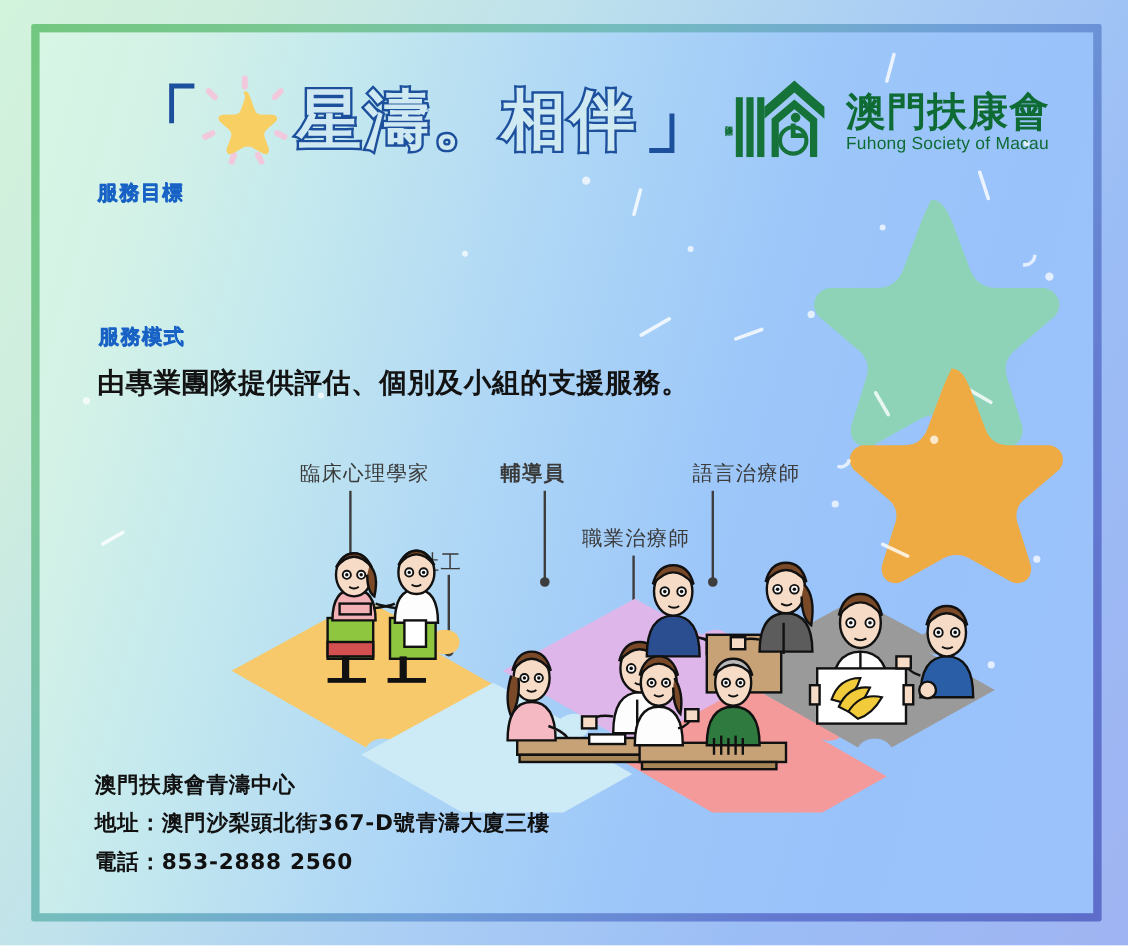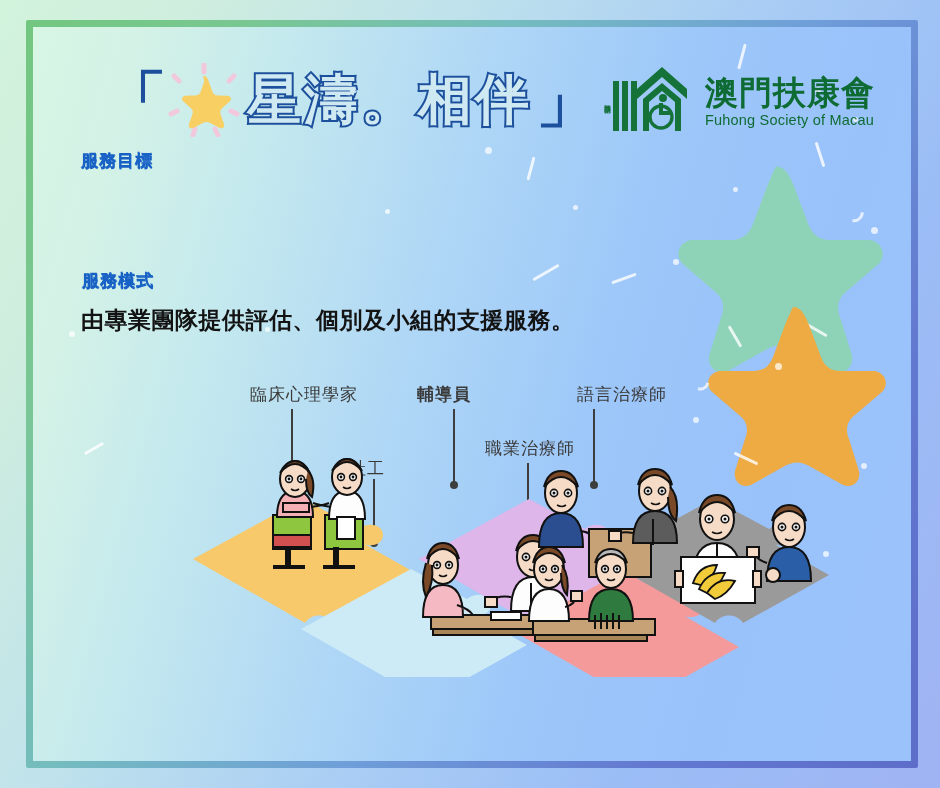--- a/index.html
+++ b/index.html
@@ -383,16 +383,21 @@
             <circle cx="749" cy="160" r="1.5" fill="#111"></circle>
               <circle cx="763" cy="160" r="1.5" fill="#111"></circle>
             <path d="M752 172 q5 3 9 0" stroke="#111" stroke-width="1.6" fill="none"></path>
             <path d="M734 196 q-12 -4 -14 -12" stroke="#111" stroke-width="2" fill="none"></path>
             <rect x="714" y="180" width="12" height="10" fill="#f6dcc6" stroke="#111" stroke-width="2"></rect>
             <circle cx="740" cy="208" r="7" fill="#f6dcc6" stroke="#111" stroke-width="2"></circle>
           </g>
         </svg>
       </div>
 
+      <div id="footer">
+        <div class="foot-line">澳門扶康會青濤中心</div>
+        <div class="foot-line">地址：澳門沙梨頭北街367-D號青濤大廈三樓</div>
+        <div class="foot-line">電話：853-2888 2560</div>
+      </div>
 
     </div>
   </div>
 </div>
 
 </body></html>

